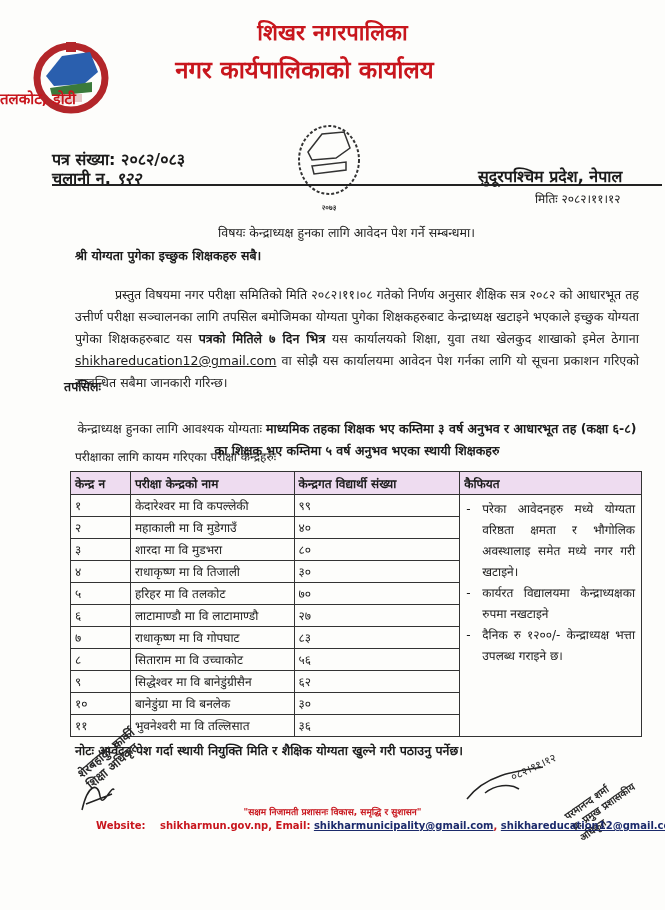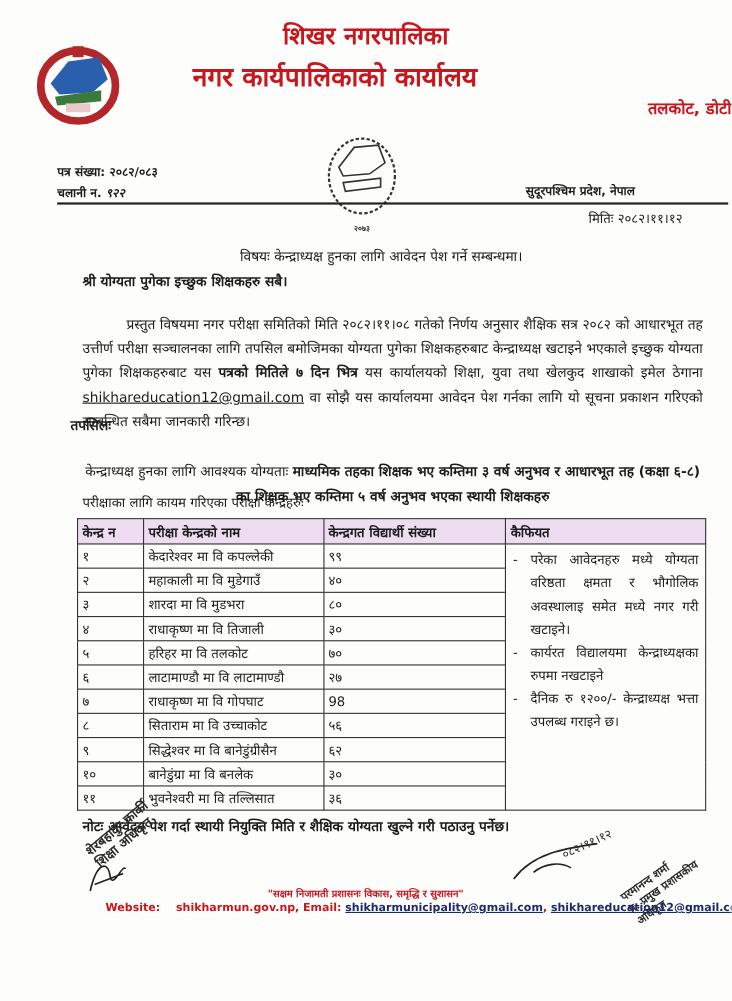--- a/index.html
+++ b/index.html
@@ -4,24 +4,24 @@
 <style>
   html, body { margin:0; padding:0; }
   body {
     width:665px; height:910px; background:#fdfdfb; position:relative; overflow:hidden;
     font-family:"DejaVu Sans", sans-serif; color:#1b1b1b;
   }
   .abs { position:absolute; }
   .red { color:#c8161d; }
   .h1 { left:0; width:665px; top:16px; text-align:center; font-size:22px; font-weight:bold; }
   .h2 { left:0; width:609px; top:52px; text-align:center; font-size:24px; font-weight:bold; }
-  .h3 { left:0; width:665px; top:88px; text-align:right; font-size:15px; font-weight:bold; }
+  .h3 { left:0; width:665px; top:88px; text-align:left; font-size:15px; font-weight:bold; }
   .emblem { left:32px; top:38px; width:78px; height:76px; }
   .seal { left:292px; top:118px; width:74px; height:100px;font-weight:bold; }
-  .meta { font-size:11px; font-weight:bold; }
+  .meta { font-size:16px; font-weight:bold; }
   .hr { left:52px; width:610px; top:174px; height:2px; background:#222; }
   .date { font-size:12px; }
   .p { font-size:12.5px; line-height:22px; }
   .bold { font-weight:bold; }
   .email-link { color:#1b1b1b; text-decoration:underline; }
   table.centers { position:absolute; left:70px; top:471px; width:572px; border-collapse:collapse; font-size:12px; }
   table.centers th, table.centers td { border:1px solid #333; padding:0 4px; height:21px; text-align:left; vertical-align:middle; }
   table.centers th { background:#eedcf0; font-weight:bold; height:22px; }
   td.remarks { vertical-align:top !important; padding:4px 6px !important; line-height:21px; }
   .rem-item { display:flex; }
@@ -144,21 +144,21 @@
         <td>७०</td>
       </tr>
       <tr>
         <td>६</td>
         <td>लाटामाण्डौ मा वि लाटामाण्डौ</td>
         <td>२७</td>
       </tr>
       <tr>
         <td>७</td>
         <td>राधाकृष्ण मा वि गोपघाट</td>
-        <td>98</td>
+        <td>८३</td>
       </tr>
       <tr>
         <td>८</td>
         <td>सिताराम मा वि उच्चाकोट</td>
         <td>५६</td>
       </tr>
       <tr>
         <td>९</td>
         <td>सिद्धेश्वर मा वि बानेडुंग्रीसैन</td>
         <td>६२</td>

